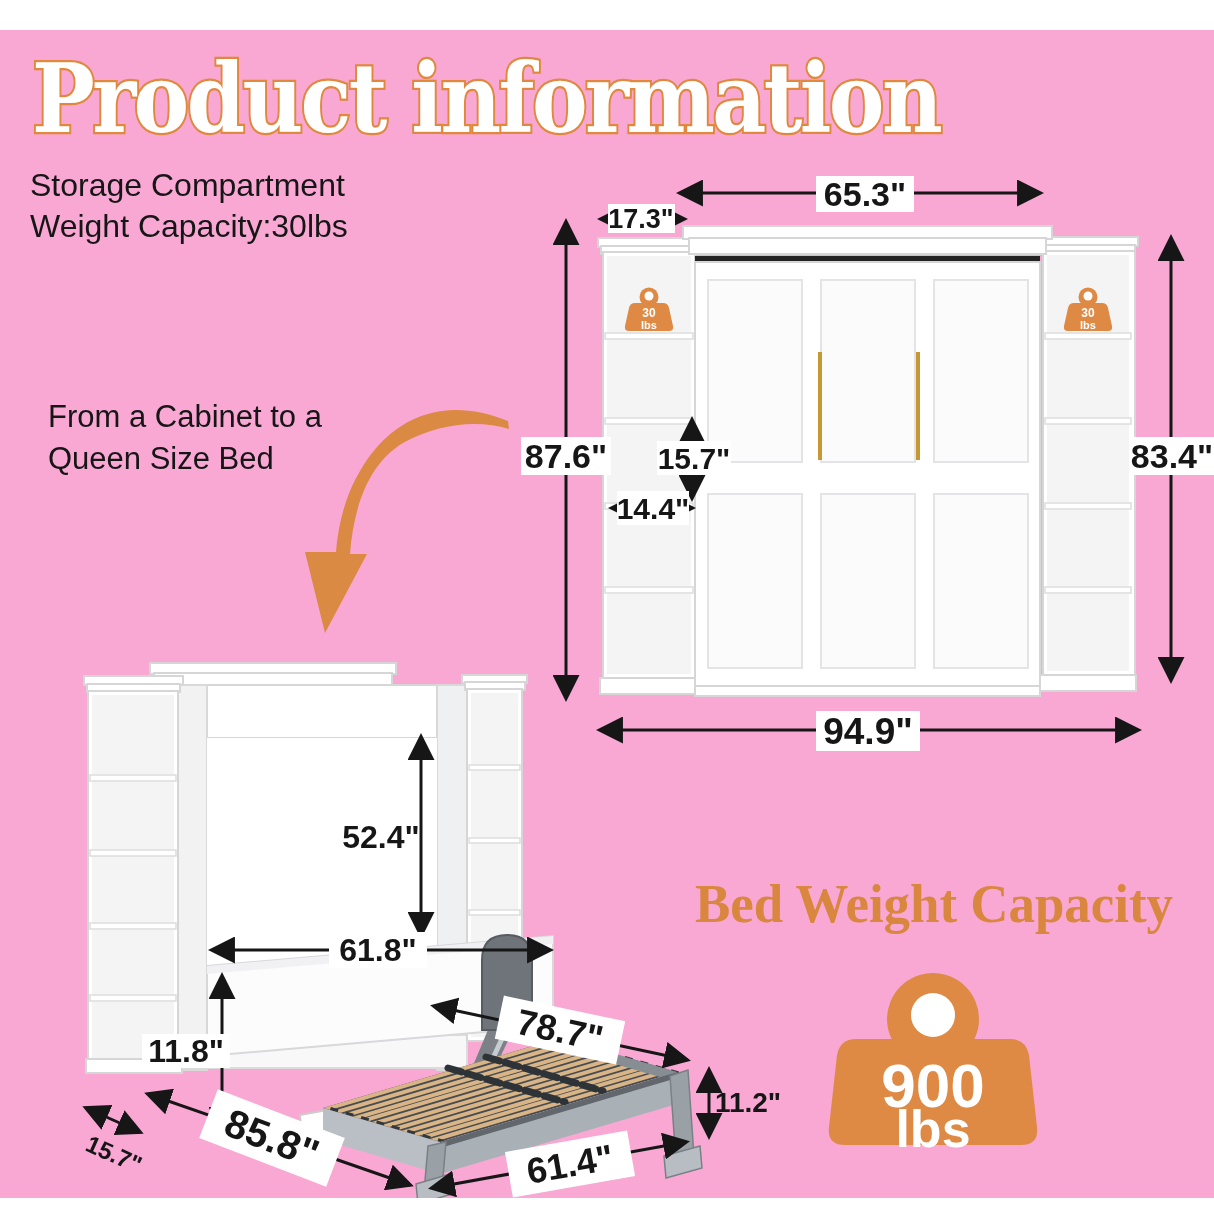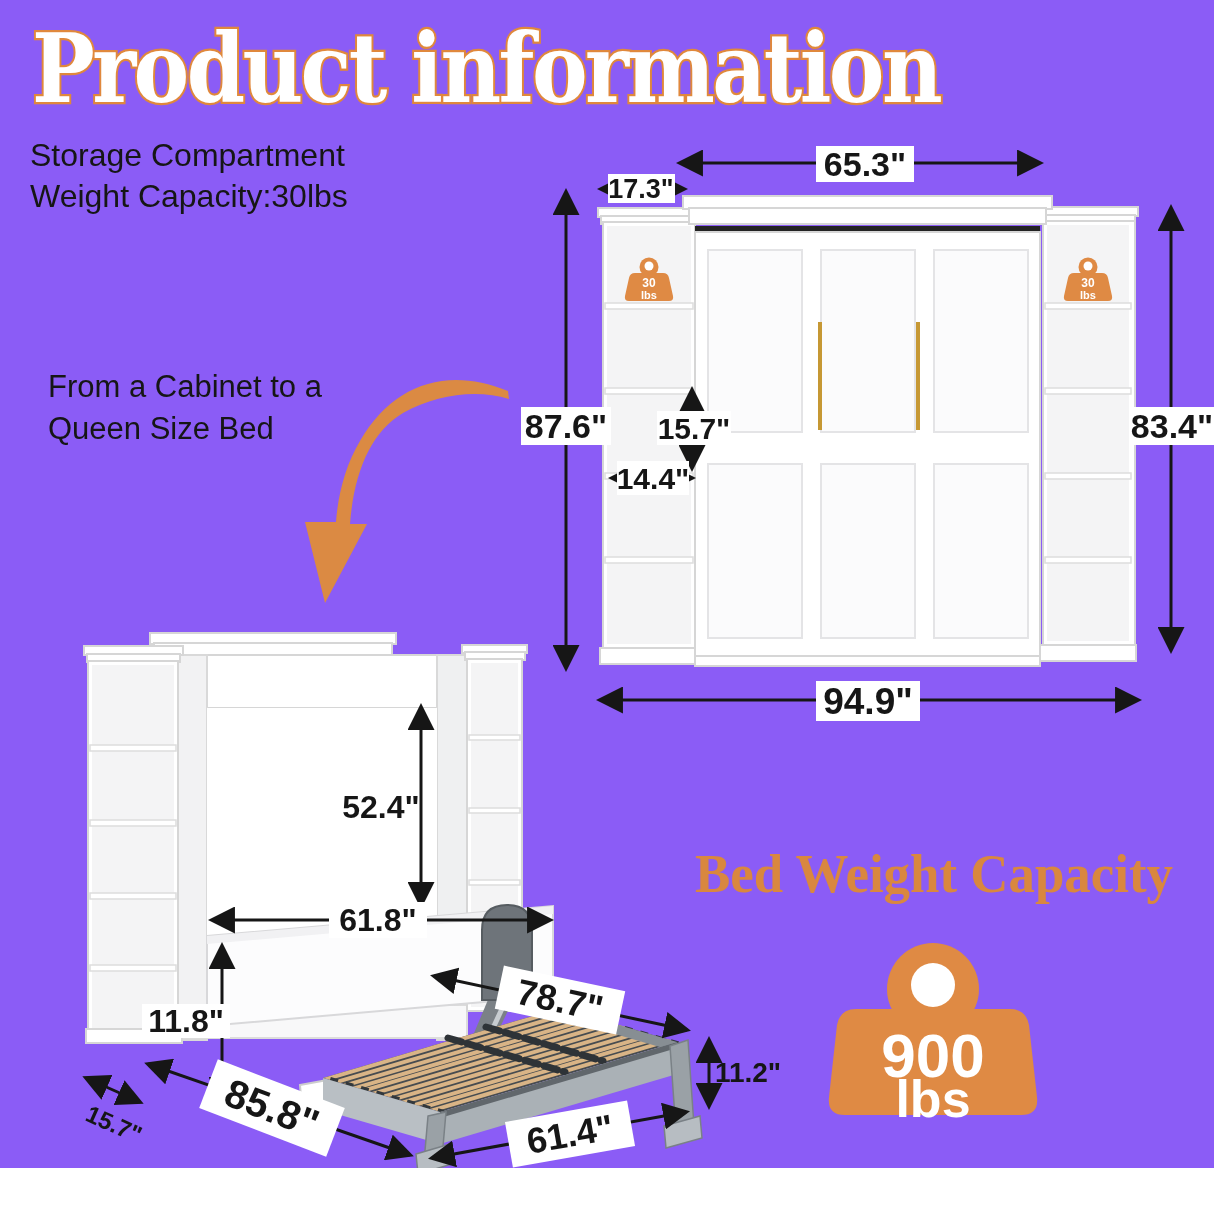--- a/index.html
+++ b/index.html
@@ -1,16 +1,16 @@
 <!DOCTYPE html>
 <html><head>
 <meta charset="utf-8">
 <style>
   html,body{margin:0;padding:0;background:#fff;}
-  #canvas-wrap{position:relative;width:1214px;height:1168px;background:#8b5cf6;overflow:hidden;}
+  #canvas-wrap{position:relative;width:1214px;height:1168px;background:#f9a8d4;overflow:hidden;margin-top:30px;}
   svg{display:block;}
   .dim{font-family:"Liberation Sans",sans-serif;font-weight:700;fill:#161616;text-anchor:middle;dominant-baseline:central;}
   .note{font-family:"Liberation Sans",sans-serif;fill:#161616;}
   .dl{stroke:#161616;stroke-width:3;fill:none;marker-start:url(#ah);marker-end:url(#ah);}
   .bg{fill:#ffffff;}
   .cw{fill:#ffffff;stroke:#d6d6d6;stroke-width:2;}
   .ci{fill:#f4f4f5;stroke:none;}
   .shelf{fill:#ffffff;stroke:#dddddd;stroke-width:1.5;}
   .panel{fill:#fbfbfc;stroke:#e4e4e6;stroke-width:2;}
   .badge-text{font-family:"Liberation Sans",sans-serif;font-weight:700;fill:#ffffff;text-anchor:middle;dominant-baseline:central;}

